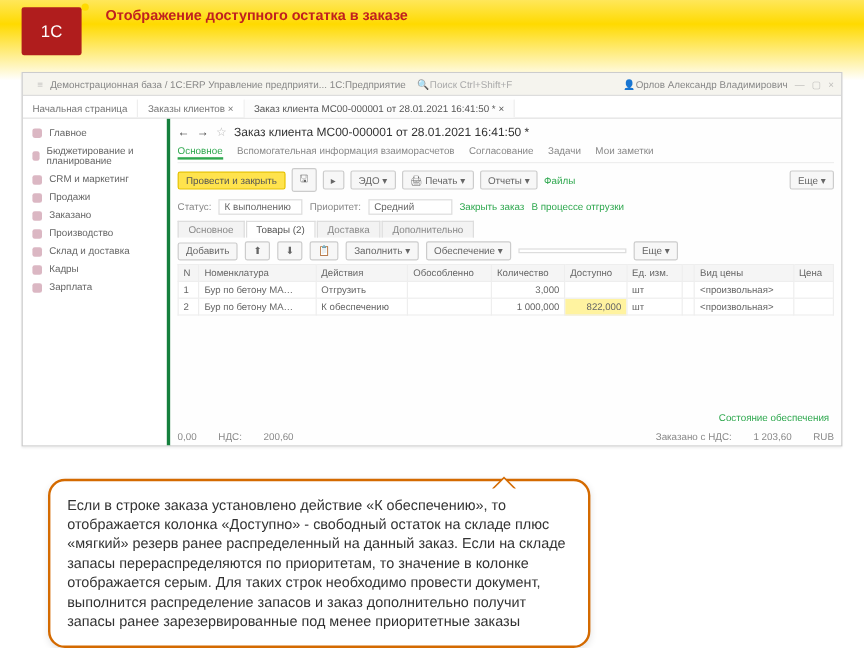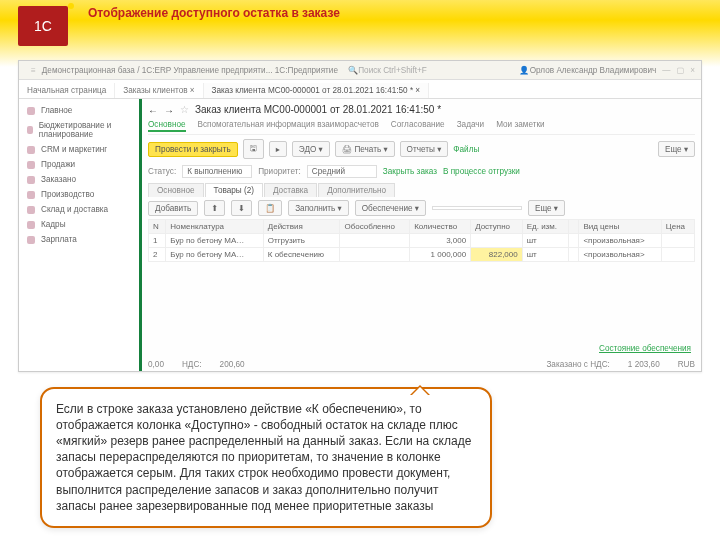--- a/index.html
+++ b/index.html
@@ -35,22 +35,22 @@
 .subtabs span{padding:2px 8px;background:#f3f3f3;border:1px solid #ddd;border-bottom:none;color:#888}
 .subtabs .on{background:#fff;color:#555}
 .tbltool{display:flex;gap:6px;padding:3px 0;align-items:center}
 .tbl{border:1px solid #ddd;background:#fff;border-collapse:collapse;width:100%;font-size:8px}
 .tbl th,.tbl td{border:1px solid #eee;padding:2px 4px;text-align:left;color:#666}
 .tbl th{background:#f5f5f5;font-weight:normal}
 .hl{background:#fff3a0}
 .grey{color:#aaa}
 .foot{position:absolute;bottom:4px;left:6px;right:6px;display:flex;gap:18px;color:#888}
 .foot .sp{flex:1}
-.savelnk{position:absolute;bottom:20px;right:10px;color:#2fa84f;text-decoration:underline}
-.callout{position:absolute;left:40px;bottom:12px;width:420px;background:#fff;border:2px solid #d46a00;border-radius:14px;padding:12px 14px;font-size:12px;line-height:1.35;color:#333;box-shadow:0 2px 6px rgba(0,0,0,.1)}
+.savelnk{position:absolute;bottom:20px;right:10px;color:#2fa84f;}
+.callout{position:absolute;left:40px;bottom:0;width:420px;background:#fff;border:2px solid #d46a00;border-radius:14px;padding:12px 14px;font-size:12px;line-height:1.35;color:#333;box-shadow:0 2px 6px rgba(0,0,0,.1)}
 .callout:before{content:"";position:absolute;top:-14px;right:60px;width:0;height:0;border:10px solid transparent;border-bottom-color:#d46a00}
 .callout:after{content:"";position:absolute;top:-11px;right:61px;width:0;height:0;border:9px solid transparent;border-bottom-color:#fff}
 </style>
 </head>
 <body>
 
 <div class="slide">
   <div class="tophat">
     <div class="logo">1C</div>
     <div class="slidetitle">Отображение доступного остатка в заказе</div>

